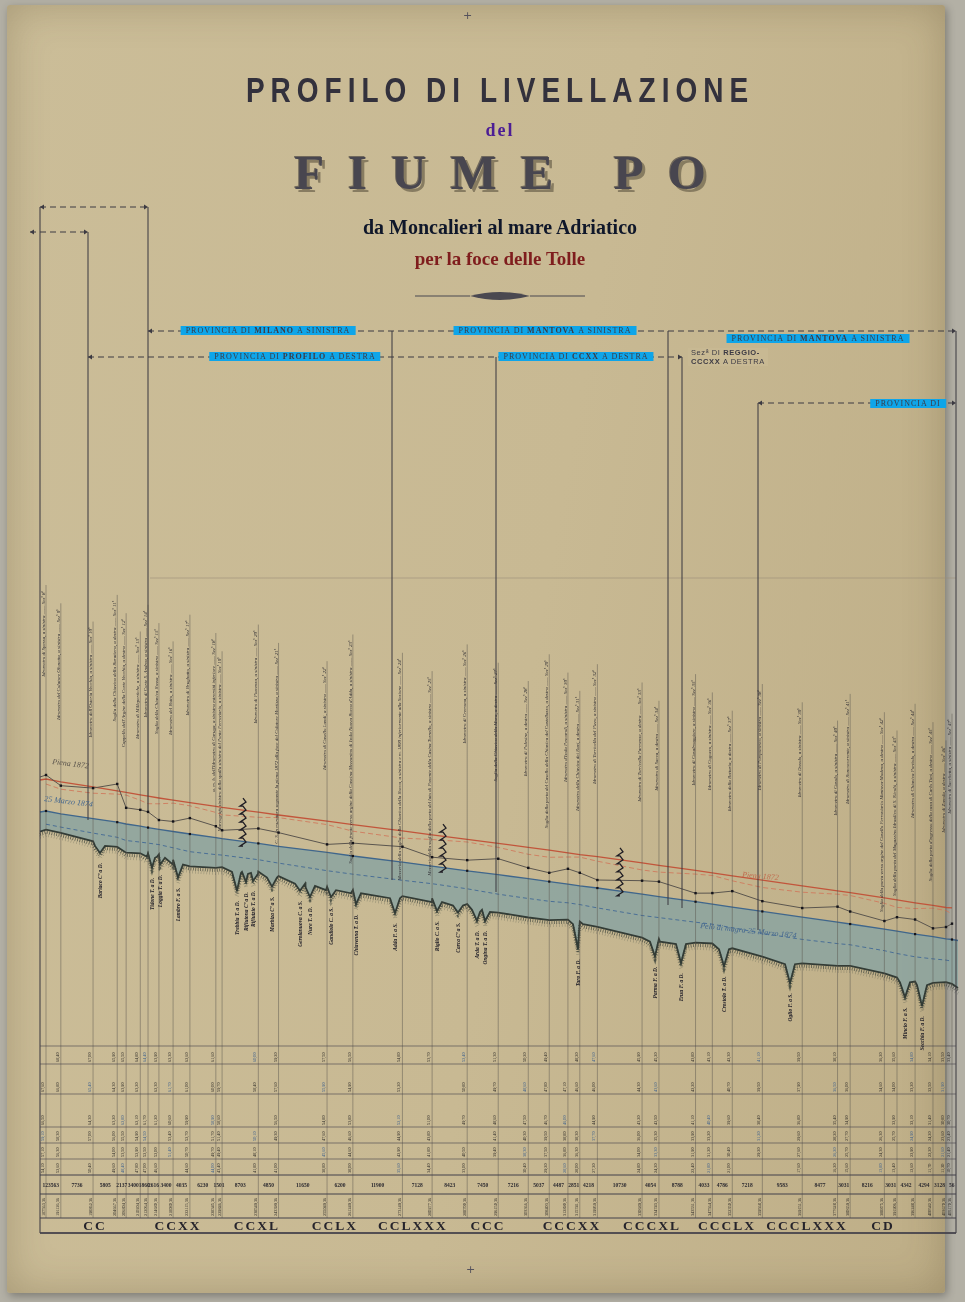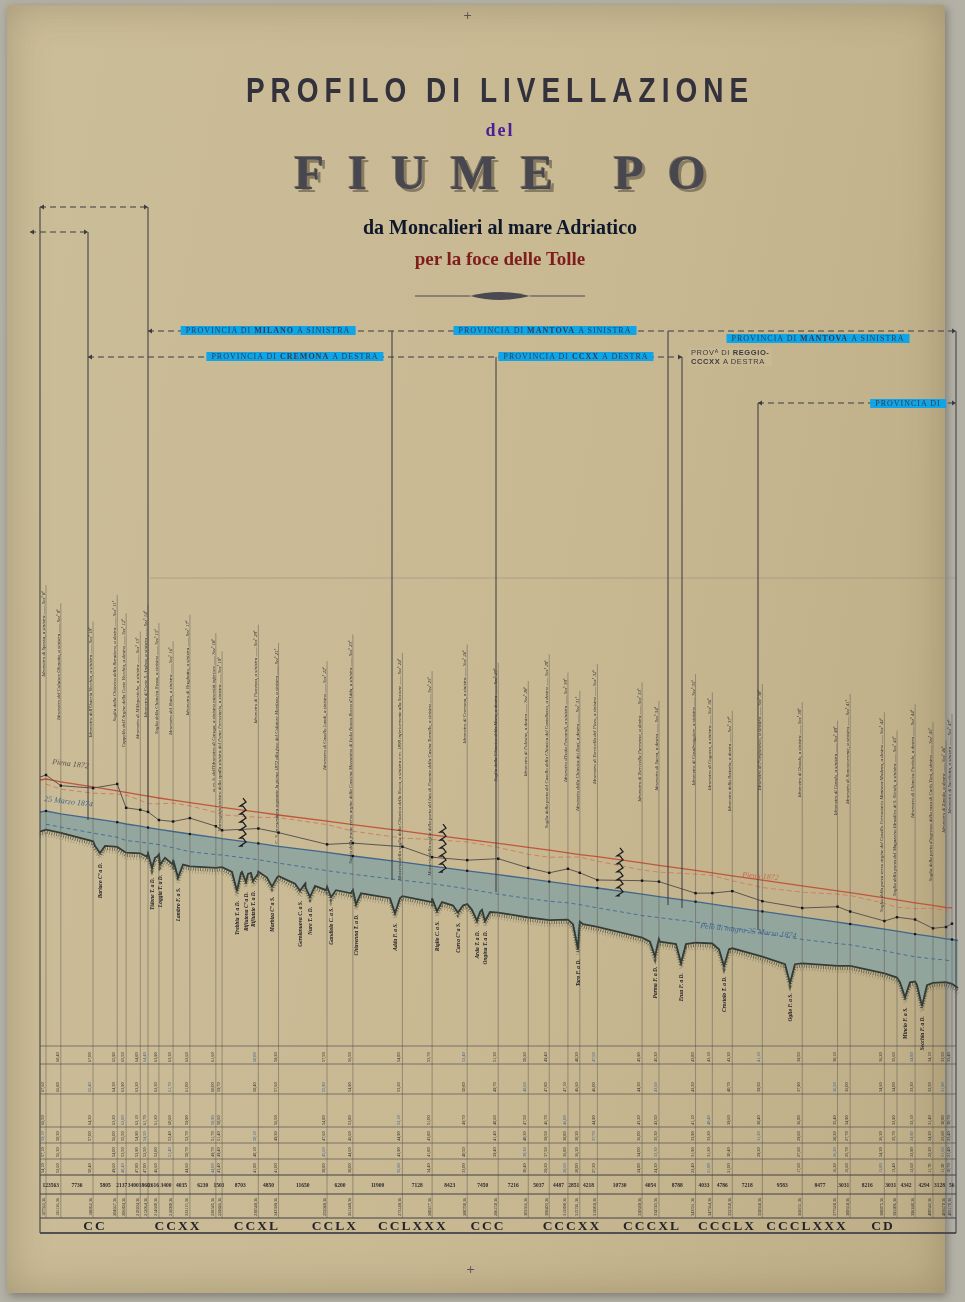--- a/index.html
+++ b/index.html
@@ -564,23 +564,23 @@
     <div class="t1">PROFILO DI LIVELLAZIONE</div>
     <div class="t2">del</div>
     <div class="t3">FIUME PO</div>
     <div class="t4">da Moncalieri al mare Adriatico</div>
     <div class="t5">per la foce delle Tolle</div>
   </div>
 
   <div class="pv" style="left:268px;top:326px;"><span>PROVINCIA  DI</span>&nbsp;<b>MILANO</b>&nbsp;<span>A  SINISTRA</span></div>
   <div class="pv" style="left:545px;top:326px;"><span>PROVINCIA  DI</span>&nbsp;<b>MANTOVA</b>&nbsp;<span>A  SINISTRA</span></div>
   <div class="pv" style="left:818px;top:326px;margin-top:8px;"><span>PROVINCIA  DI</span>&nbsp;<b>MANTOVA</b>&nbsp;<span>A  SINISTRA</span></div>
-  <div class="pv" style="left:295px;top:352px;"><span>PROVINCIA  DI</span>&nbsp;<b>CREMONA</b>&nbsp;<span>A  DESTRA</span></div>
+  <div class="pv" style="left:295px;top:352px;"><span>PROVINCIA  DI</span>&nbsp;<b>PROFILO</b>&nbsp;<span>A  DESTRA</span></div>
   <div class="pv" style="left:576px;top:352px;"><span>PROVINCIA  DI</span>&nbsp;<b>CCXX</b>&nbsp;<span>A  DESTRA</span></div>
   <div class="pv2" style="left:688px;top:348px;">
-    <div><span>PROVᴬ DI</span>&nbsp;<b>REGGIO-</b></div>
+    <div><span>Sezª DI</span>&nbsp;<b>REGGIO-</b></div>
     <div><b>CCCXX</b>&nbsp;<span>A DESTRA</span></div>
   </div>
   <div class="pv" style="left:908px;top:399px;">PROVINCIA  DI</div>
 
   <div class="reg" style="left:463px;top:9px;">+</div>
   <div class="reg" style="left:466px;top:1263px;">+</div>
 </div>
 
 </body></html>

